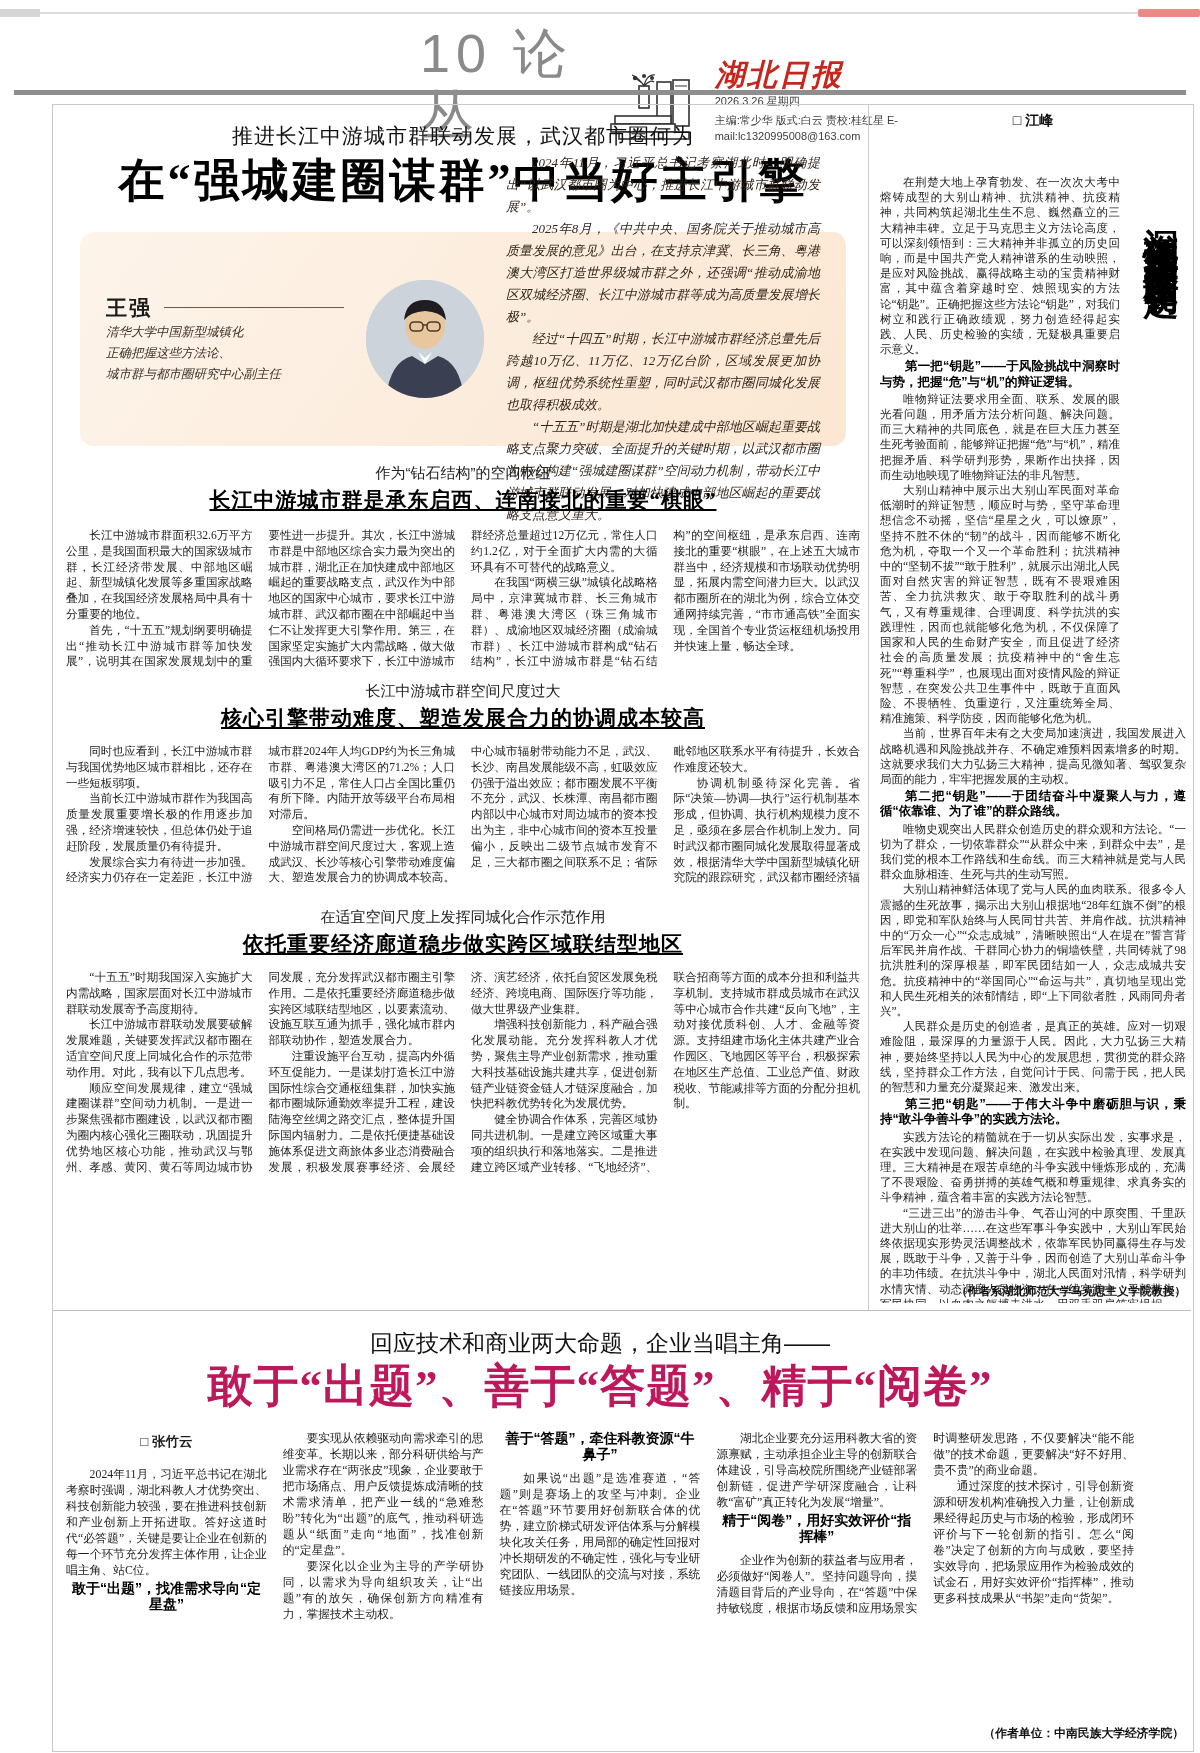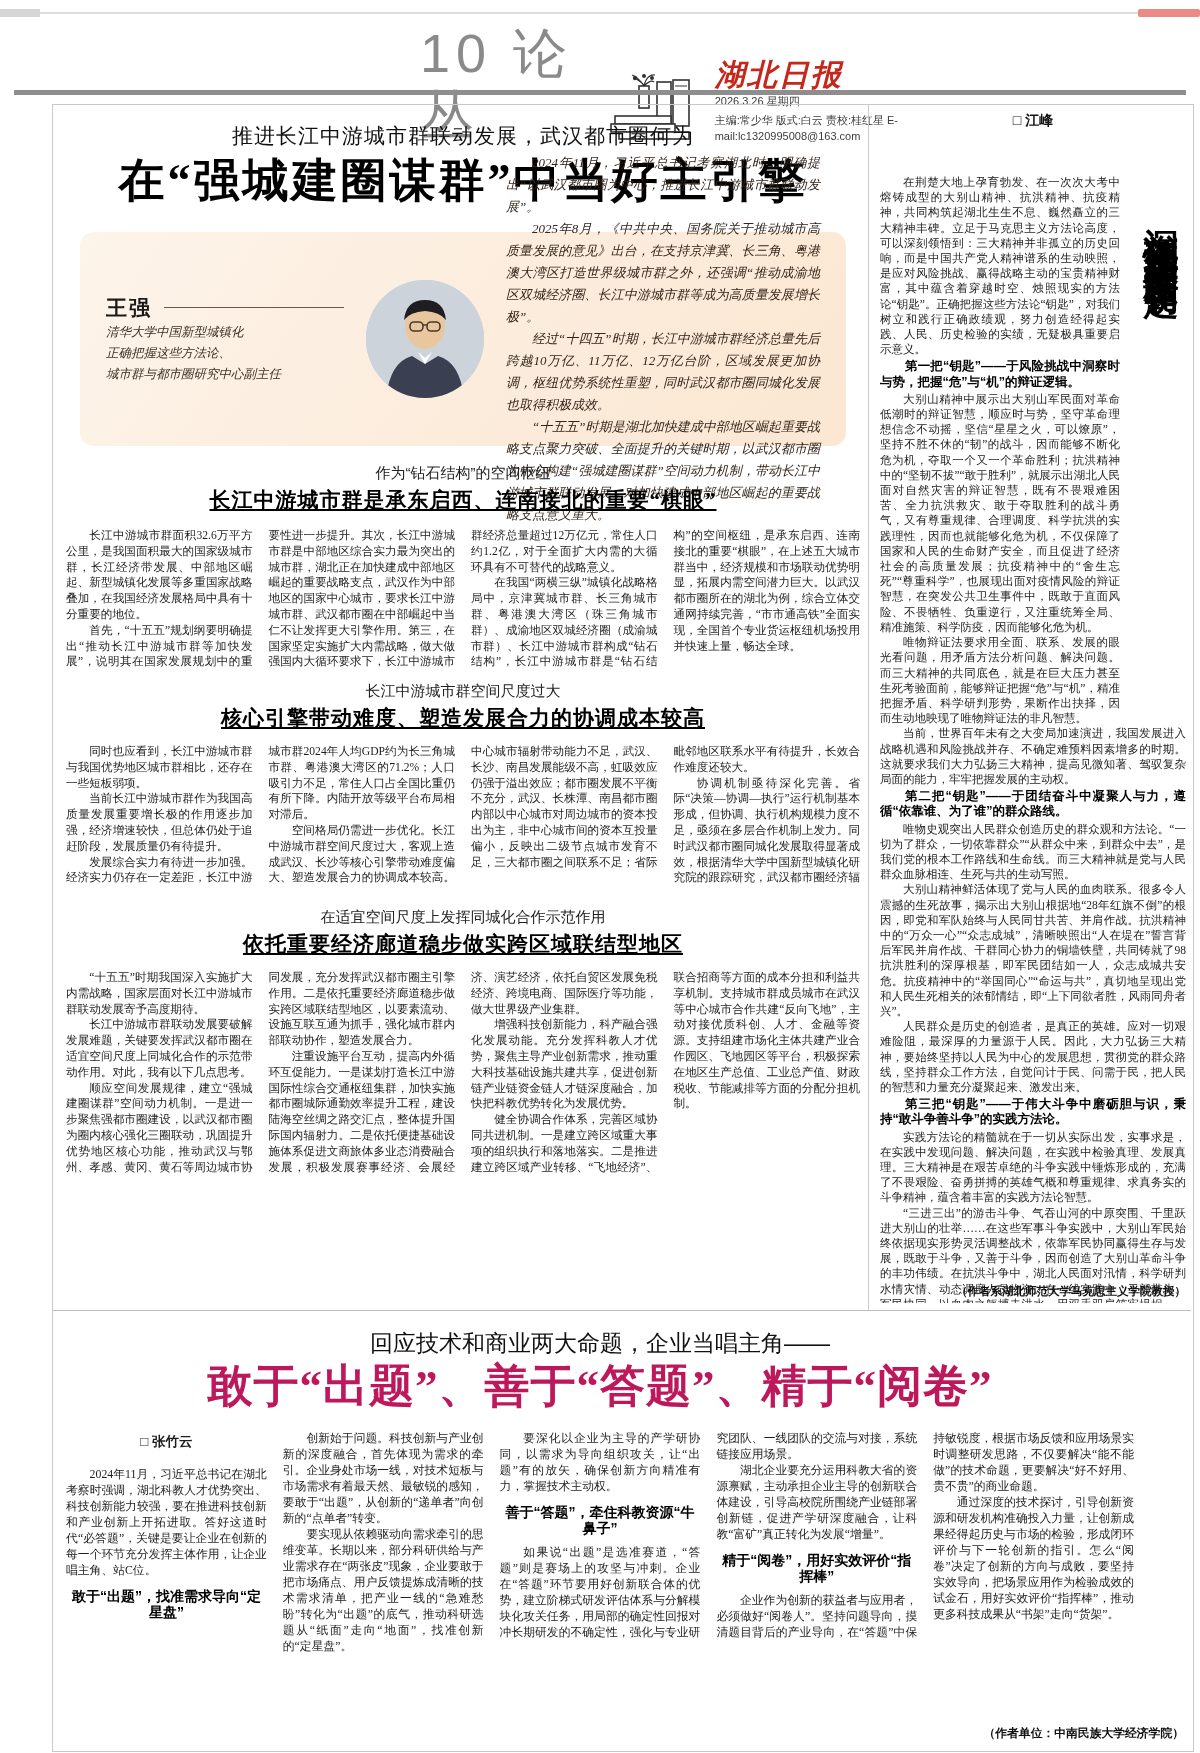--- a/index.html
+++ b/index.html
@@ -65,21 +65,21 @@
   .b-kicker{position:absolute;left:66px;top:1328px;width:1068px;text-align:center;
     font-family:"Liberation Sans","DejaVu Sans",sans-serif;font-size:23px;color:#111;}
   .b-head{position:absolute;left:40px;top:1358px;width:1120px;text-align:center;
     font-size:45px;font-weight:bold;color:#be185d;letter-spacing:1px;line-height:56px;}
   .b-body{position:absolute;left:66px;top:1430px;width:1068px;height:312px;overflow:hidden;
     column-count:5;column-gap:16px;font-size:11.8px;line-height:16px;text-align:justify;color:#1d1d1d;}
   .b-body p{margin:0;text-indent:2em;}
   .b-body .t-byline{font-family:"Liberation Sans","DejaVu Sans",sans-serif;font-weight:bold;font-size:13.5px;
     text-align:center;text-indent:0;margin:4px 0 16px 0;}
   .b-body .t-subhead{font-family:"Liberation Sans","DejaVu Sans",sans-serif;font-weight:bold;font-size:14px;
-    text-align:center;text-indent:0;margin:10px 0 8px 0;color:#000;}
+    text-align:center;text-indent:0;margin:2px 0 8px 0;color:#000;}
   .b-credit{position:absolute;left:900px;top:1726px;width:284px;text-align:right;
     font-size:11.8px;font-weight:bold;color:#111;}
 </style>
 </head>
 <body>
 
 <div class="top-line"></div>
 <div class="top-line-gray"></div>
 <div class="top-line-red"></div>
 
@@ -181,42 +181,41 @@
     <p>健全协调合作体系，完善区域协同共进机制。一是建立跨区域重大事项的组织执行和落地落实。二是推进建立跨区域产业转移、“飞地经济”、联合招商等方面的成本分担和利益共享机制。支持城市群成员城市在武汉等中心城市合作共建“反向飞地”，主动对接优质科创、人才、金融等资源。支持组建市场化主体共建产业合作园区、飞地园区等平台，积极探索在地区生产总值、工业总产值、财政税收、节能减排等方面的分配分担机制。</p>
   </div>
 
 <div class="r-art">
   <div class="r-byline">□ 江峰</div>
   <div class="r-body">
     <div class="vtitle">深刻领悟三大精神的方法论『钥匙』</div>
     <div>
         <p class="t-p">在荆楚大地上孕育勃发、在一次次大考中熔铸成型的大别山精神、抗洪精神、抗疫精神，共同构筑起湖北生生不息、巍然矗立的三大精神丰碑。立足于马克思主义方法论高度，可以深刻领悟到：三大精神并非孤立的历史回响，而是中国共产党人精神谱系的生动映照，是应对风险挑战、赢得战略主动的宝贵精神财富，其中蕴含着穿越时空、烛照现实的方法论“钥匙”。正确把握这些方法论“钥匙”，对我们树立和践行正确政绩观，努力创造经得起实践、人民、历史检验的实绩，无疑极具重要启示意义。</p>
         <p class="t-subhead">第一把“钥匙”——于风险挑战中洞察时与势，把握“危”与“机”的辩证逻辑。</p>
+        <p class="t-p">唯物辩证法要求用全面、联系、发展的眼光看问题，用矛盾方法分析问题、解决问题。而三大精神的共同底色，就是在巨大压力甚至生死考验面前，能够辩证把握“危”与“机”，精准把握矛盾、科学研判形势，果断作出抉择，因而生动地映现了唯物辩证法的非凡智慧。</p>
         <p class="t-p">大别山精神中展示出大别山军民面对革命低潮时的辩证智慧，顺应时与势，坚守革命理想信念不动摇，坚信“星星之火，可以燎原”，坚持不胜不休的“韧”的战斗，因而能够不断化危为机，夺取一个又一个革命胜利；抗洪精神中的“坚韧不拔”“敢于胜利”，就展示出湖北人民面对自然灾害的辩证智慧，既有不畏艰难困苦、全力抗洪救灾、敢于夺取胜利的战斗勇气，又有尊重规律、合理调度、科学抗洪的实践理性，因而也就能够化危为机，不仅保障了国家和人民的生命财产安全，而且促进了经济社会的高质量发展；抗疫精神中的“舍生忘死”“尊重科学”，也展现出面对疫情风险的辩证智慧，在突发公共卫生事件中，既敢于直面风险、不畏牺牲、负重逆行，又注重统筹全局、精准施策、科学防疫，因而能够化危为机。</p>
-        <p class="t-p">唯物辩证法要求用全面、联系、发展的眼光看问题，用矛盾方法分析问题、解决问题。而三大精神的共同底色，就是在巨大压力甚至生死考验面前，能够辩证把握“危”与“机”，精准把握矛盾、科学研判形势，果断作出抉择，因而生动地映现了唯物辩证法的非凡智慧。</p>
         <p class="t-p">当前，世界百年未有之大变局加速演进，我国发展进入战略机遇和风险挑战并存、不确定难预料因素增多的时期。这就要求我们大力弘扬三大精神，提高见微知著、驾驭复杂局面的能力，牢牢把握发展的主动权。</p>
         <p class="t-subhead">第二把“钥匙”——于团结奋斗中凝聚人与力，遵循“依靠谁、为了谁”的群众路线。</p>
         <p class="t-p">唯物史观突出人民群众创造历史的群众观和方法论。“一切为了群众，一切依靠群众”“从群众中来，到群众中去”，是我们党的根本工作路线和生命线。而三大精神就是党与人民群众血脉相连、生死与共的生动写照。</p>
         <p class="t-p">大别山精神鲜活体现了党与人民的血肉联系。很多令人震撼的生死故事，揭示出大别山根据地“28年红旗不倒”的根因，即党和军队始终与人民同甘共苦、并肩作战。抗洪精神中的“万众一心”“众志成城”，清晰映照出“人在堤在”誓言背后军民并肩作战、干群同心协力的铜墙铁壁，共同铸就了98抗洪胜利的深厚根基，即军民团结如一人，众志成城共安危。抗疫精神中的“举国同心”“命运与共”，真切地呈现出党和人民生死相关的浓郁情结，即“上下同欲者胜，风雨同舟者兴”。</p>
         <p class="t-p">人民群众是历史的创造者，是真正的英雄。应对一切艰难险阻，最深厚的力量源于人民。因此，大力弘扬三大精神，要始终坚持以人民为中心的发展思想，贯彻党的群众路线，坚持群众工作方法，自觉问计于民、问需于民，把人民的智慧和力量充分凝聚起来、激发出来。</p>
         <p class="t-subhead">第三把“钥匙”——于伟大斗争中磨砺胆与识，秉持“敢斗争善斗争”的实践方法论。</p>
         <p class="t-p">实践方法论的精髓就在于一切从实际出发，实事求是，在实践中发现问题、解决问题，在实践中检验真理、发展真理。三大精神是在艰苦卓绝的斗争实践中锤炼形成的，充满了不畏艰险、奋勇拼搏的英雄气概和尊重规律、求真务实的斗争精神，蕴含着丰富的实践方法论智慧。</p>
         <p class="t-p">“三进三出”的游击斗争、气吞山河的中原突围、千里跃进大别山的壮举……在这些军事斗争实践中，大别山军民始终依据现实形势灵活调整战术，依靠军民协同赢得生存与发展，既敢于斗争，又善于斗争，因而创造了大别山革命斗争的丰功伟绩。在抗洪斗争中，湖北人民面对汛情，科学研判水情灾情、动态调度人员物资。在一线实践中，干部带头、军民协同，以血肉之躯搏击洪水，用双手双肩筑牢堤坝……这些都表现出实事求是、依靠群众、在危急关头勇于担当、不断优化应对策略的实践品格。抗疫精神包含“尊重科学”“命运与共”，从依据疫情变化动态调整防控策略，到坚持科学防治、精准施策，从依靠群众、团结协作，到在斗争中优化应对，每一步都彰显了实事求是、敢于实践、在斗争中创新的实践智慧。</p>
       </div>
   </div>
 </div>
 <div class="r-credit">（作者系湖北师范大学马克思主义学院教授）</div>
 
 <div class="b-kicker">回应技术和商业两大命题，企业当唱主角——</div>
 <div class="b-head">敢于“出题”、善于“答题”、精于“阅卷”</div>
 <div class="b-body">
     <p class="t-byline">□ 张竹云</p>
     <p class="t-p">2024年11月，习近平总书记在湖北考察时强调，湖北科教人才优势突出、科技创新能力较强，要在推进科技创新和产业创新上开拓进取。答好这道时代“必答题”，关键是要让企业在创新的每一个环节充分发挥主体作用，让企业唱主角、站C位。</p>
     <p class="t-subhead">敢于“出题”，找准需求导向“定星盘”</p>
-    <p class="t-p">创新始于问题。科技创新与产业创新的深度融合，首先体现为需求的牵引。企业身处市场一线，对技术短板与市场需求有着最天然、最敏锐的感知，要敢于“出题”，从创新的“递单者”向创新的“点单者”转变。</p>
     <p class="t-p">要实现从依赖驱动向需求牵引的思维变革。长期以来，部分科研供给与产业需求存在“两张皮”现象，企业要敢于把市场痛点、用户反馈提炼成清晰的技术需求清单，把产业一线的“急难愁盼”转化为“出题”的底气，推动科研选题从“纸面”走向“地面”，找准创新的“定星盘”。</p>
     <p class="t-p">要深化以企业为主导的产学研协同，以需求为导向组织攻关，让“出题”有的放矢，确保创新方向精准有力，掌握技术主动权。</p>
     <p class="t-subhead">善于“答题”，牵住科教资源“牛鼻子”</p>
     <p class="t-p">如果说“出题”是选准赛道，“答题”则是赛场上的攻坚与冲刺。企业在“答题”环节要用好创新联合体的优势，建立阶梯式研发评估体系与分解模块化攻关任务，用局部的确定性回报对冲长期研发的不确定性，强化与专业研究团队、一线团队的交流与对接，系统链接应用场景。</p>
     <p class="t-p">湖北企业要充分运用科教大省的资源禀赋，主动承担企业主导的创新联合体建设，引导高校院所围绕产业链部署创新链，促进产学研深度融合，让科教“富矿”真正转化为发展“增量”。</p>
     <p class="t-subhead">精于“阅卷”，用好实效评价“指挥棒”</p>
     <p class="t-p">企业作为创新的获益者与应用者，必须做好“阅卷人”。坚持问题导向，摸清题目背后的产业导向，在“答题”中保持敏锐度，根据市场反馈和应用场景实时调整研发思路，不仅要解决“能不能做”的技术命题，更要解决“好不好用、贵不贵”的商业命题。</p>
     <p class="t-p">通过深度的技术探讨，引导创新资源和研发机构准确投入力量，让创新成果经得起历史与市场的检验，形成闭环评价与下一轮创新的指引。怎么“阅卷”决定了创新的方向与成败，要坚持实效导向，把场景应用作为检验成效的试金石，用好实效评价“指挥棒”，推动更多科技成果从“书架”走向“货架”。</p>
   </div>
 <div class="b-credit">（作者单位：中南民族大学经济学院）</div>

